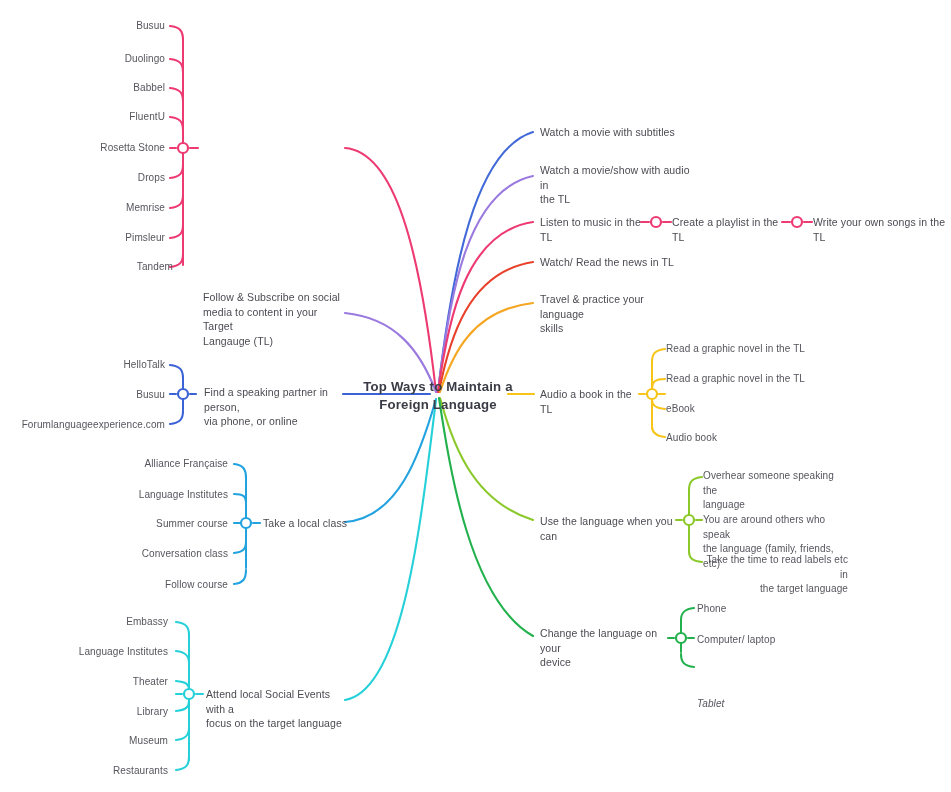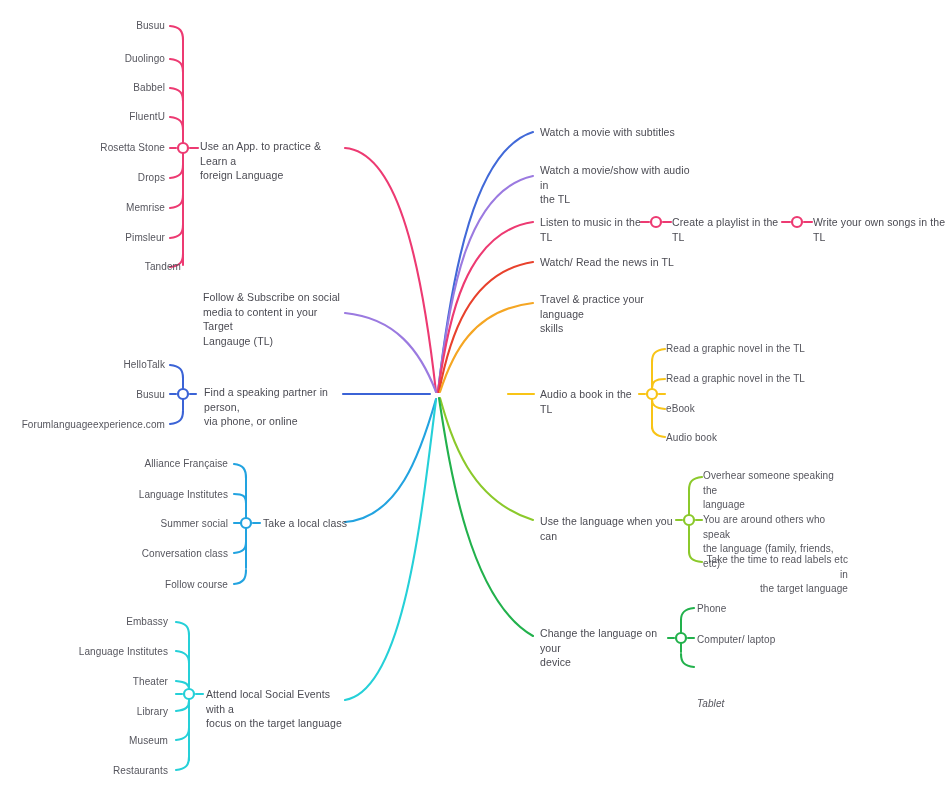--- a/index.html
+++ b/index.html
@@ -108,48 +108,48 @@
 
       <path d="M681,620 L681,652" stroke="#22b14c" stroke-width="2"></path>
       <path d="M694,608 C684,609 681,613 681,620" stroke="#22b14c"></path>
       <path d="M694,667 C684,666 681,662 681,654" stroke="#22b14c"></path>
       <path d="M668,638 L674,638" stroke="#22b14c"></path>
       <path d="M688,638 L694,638" stroke="#22b14c"></path>
       <circle cx="681" cy="638" r="5" fill="#ffffff" stroke="#22b14c" stroke-width="2.2"></circle>
     </g>
   </svg>
 
+  <div id="central">Top Ways to Maintain a
+Foreign Language</div>
 
-  <div class="lbl" style="left:200px;top:139px;width:150px;">Use an App. to practice &amp; Learn a
-foreign Language</div>
 
   <div class="lbl leaf r" style="left:60px;top:19px;width:105px;">Busuu</div>
   <div class="lbl leaf r" style="left:60px;top:52px;width:105px;">Duolingo</div>
   <div class="lbl leaf r" style="left:60px;top:81px;width:105px;">Babbel</div>
   <div class="lbl leaf r" style="left:60px;top:110px;width:105px;">FluentU</div>
   <div class="lbl leaf r" style="left:60px;top:141px;width:105px;">Rosetta Stone</div>
   <div class="lbl leaf r" style="left:60px;top:171px;width:105px;">Drops</div>
   <div class="lbl leaf r" style="left:60px;top:201px;width:105px;">Memrise</div>
   <div class="lbl leaf r" style="left:60px;top:231px;width:105px;">Pimsleur</div>
-  <div class="lbl leaf r" style="left:76px;top:260px;width:105px;">Tandem</div>
+  <div class="lbl leaf r" style="left:68px;top:260px;width:105px;">Tandem</div>
 
   <div class="lbl" style="left:203px;top:290px;width:142px;">Follow &amp; Subscribe on social
 media to content in your Target
 Langauge (TL)</div>
 
   <div class="lbl" style="left:204px;top:385px;width:142px;">Find a speaking partner in person,
 via phone, or online</div>
   <div class="lbl leaf r" style="left:40px;top:358px;width:125px;">HelloTalk</div>
   <div class="lbl leaf r" style="left:40px;top:388px;width:125px;">Busuu</div>
   <div class="lbl leaf r" style="left:20px;top:418px;width:145px;">Forumlanguageexperience.com</div>
 
   <div class="lbl" style="left:263px;top:516px;width:140px;">Take a local class</div>
   <div class="lbl leaf r" style="left:110px;top:457px;width:118px;">Alliance Française</div>
   <div class="lbl leaf r" style="left:110px;top:488px;width:118px;">Language Institutes</div>
-  <div class="lbl leaf r" style="left:110px;top:517px;width:118px;">Summer social</div>
+  <div class="lbl leaf r" style="left:110px;top:517px;width:118px;">Summer course</div>
   <div class="lbl leaf r" style="left:110px;top:547px;width:118px;">Conversation class</div>
   <div class="lbl leaf r" style="left:110px;top:578px;width:118px;">Follow course</div>
 
   <div class="lbl" style="left:206px;top:687px;width:146px;">Attend local Social Events with a
 focus on the target language</div>
   <div class="lbl leaf r" style="left:50px;top:615px;width:118px;">Embassy</div>
   <div class="lbl leaf r" style="left:50px;top:645px;width:118px;">Language Institutes</div>
   <div class="lbl leaf r" style="left:50px;top:675px;width:118px;">Theater</div>
   <div class="lbl leaf r" style="left:50px;top:705px;width:118px;">Library</div>
   <div class="lbl leaf r" style="left:50px;top:734px;width:118px;">Museum</div>

